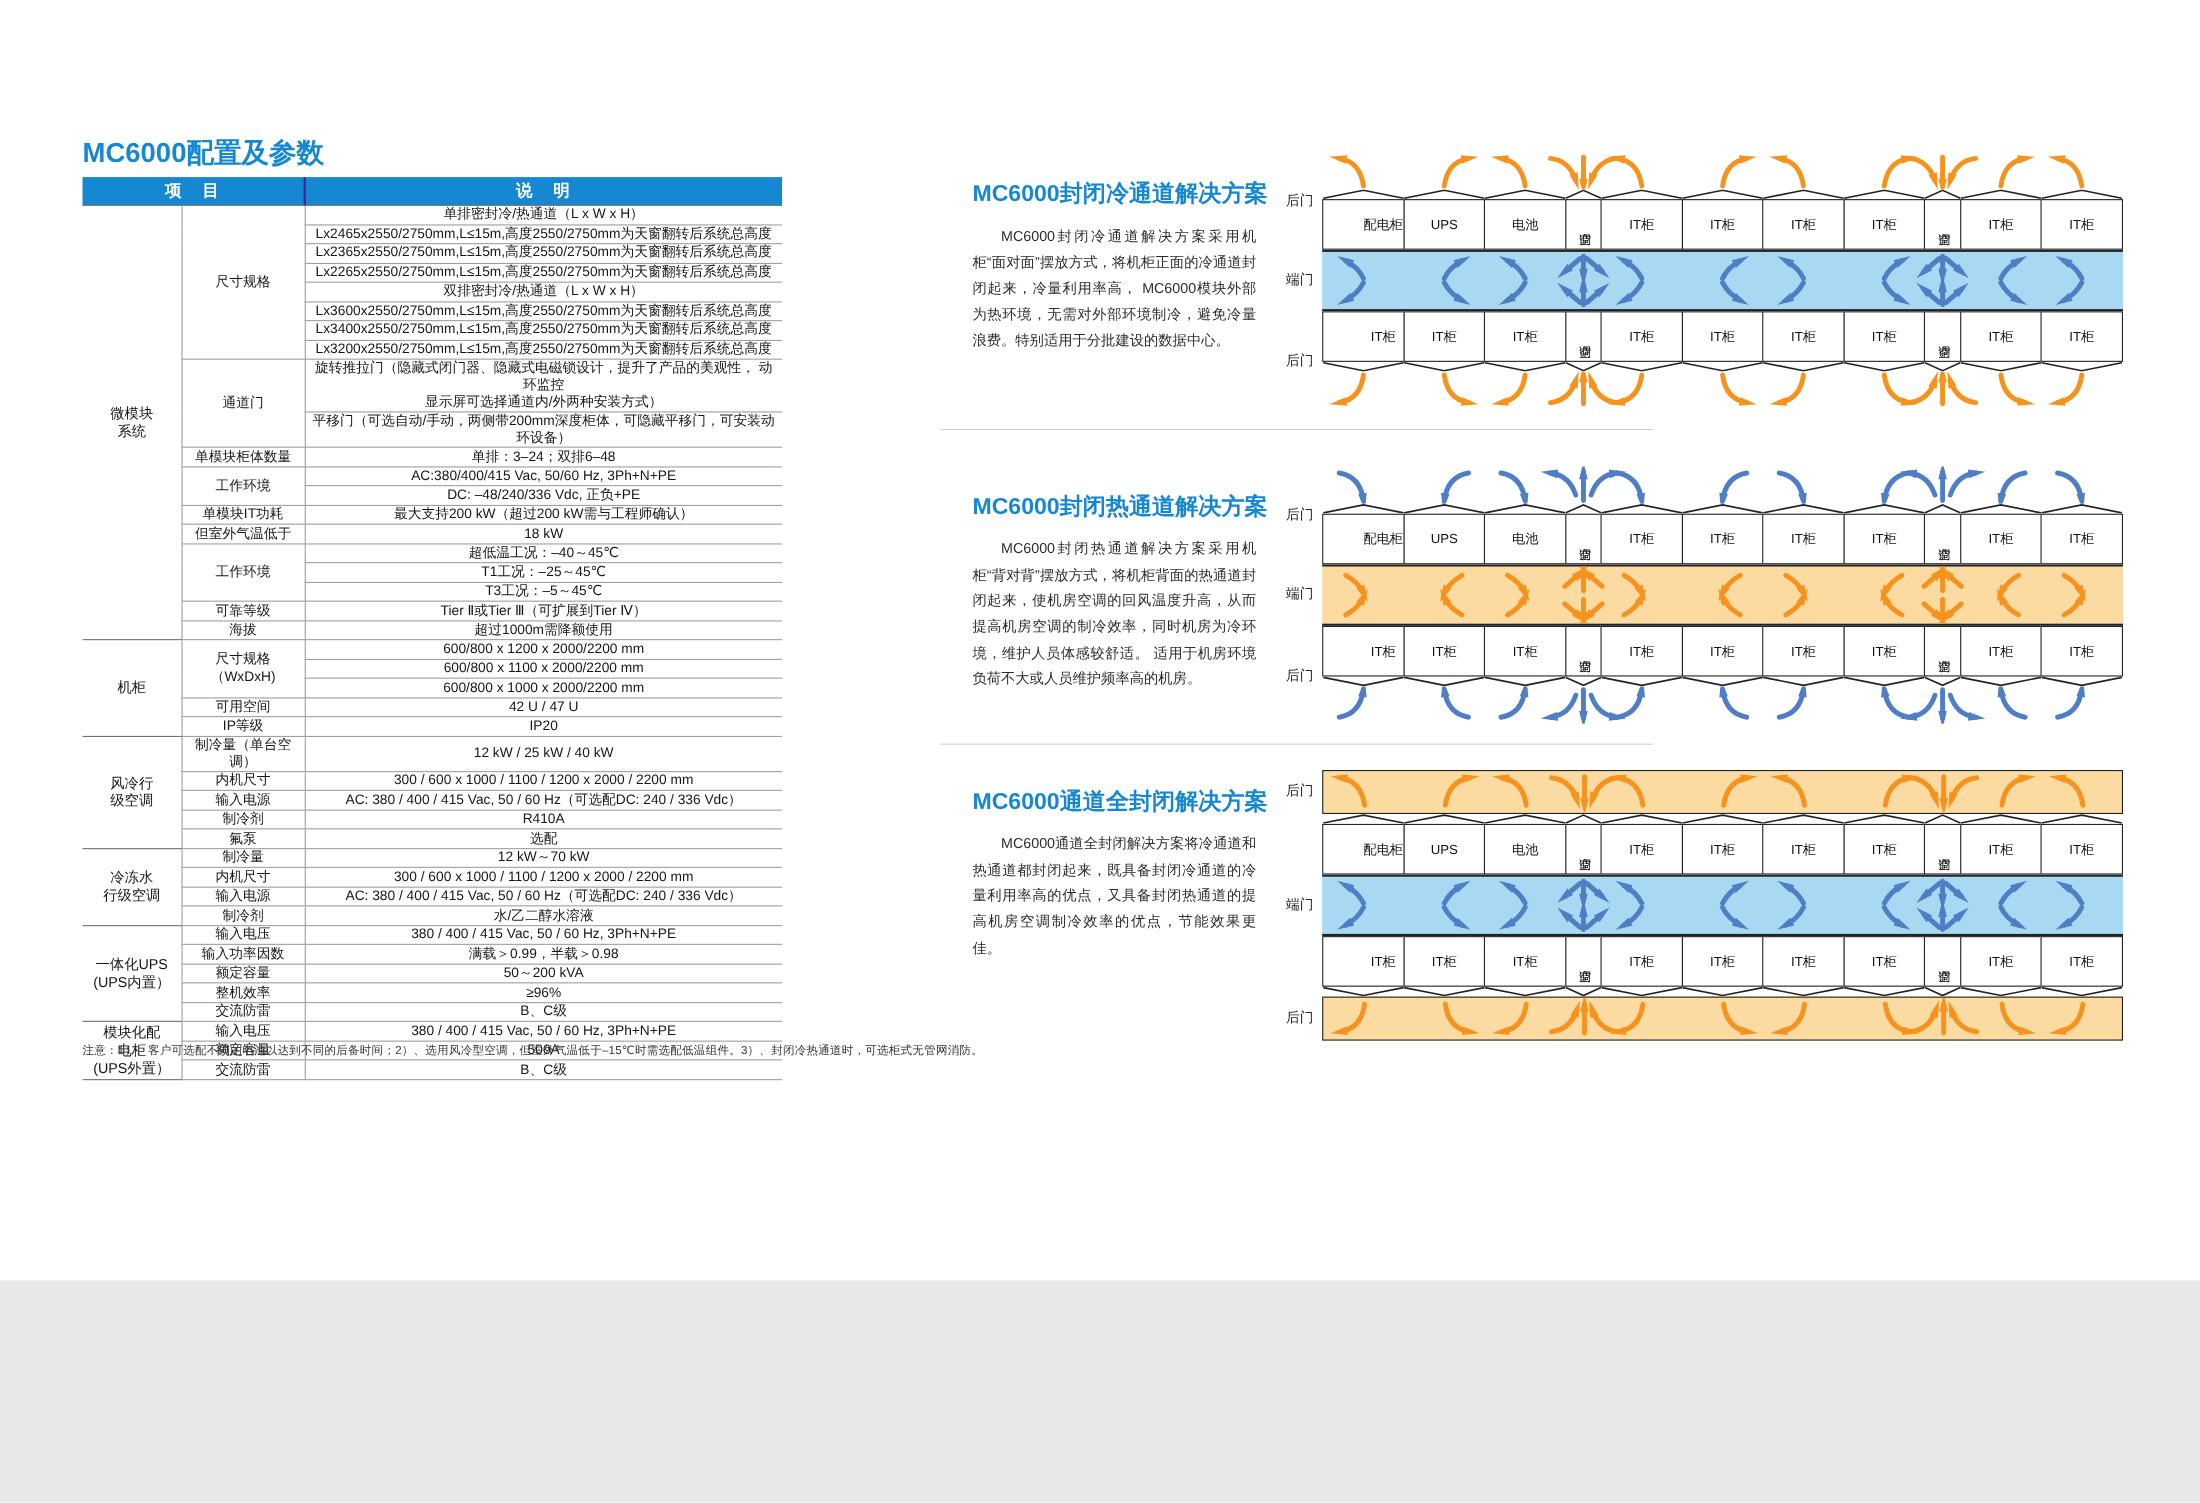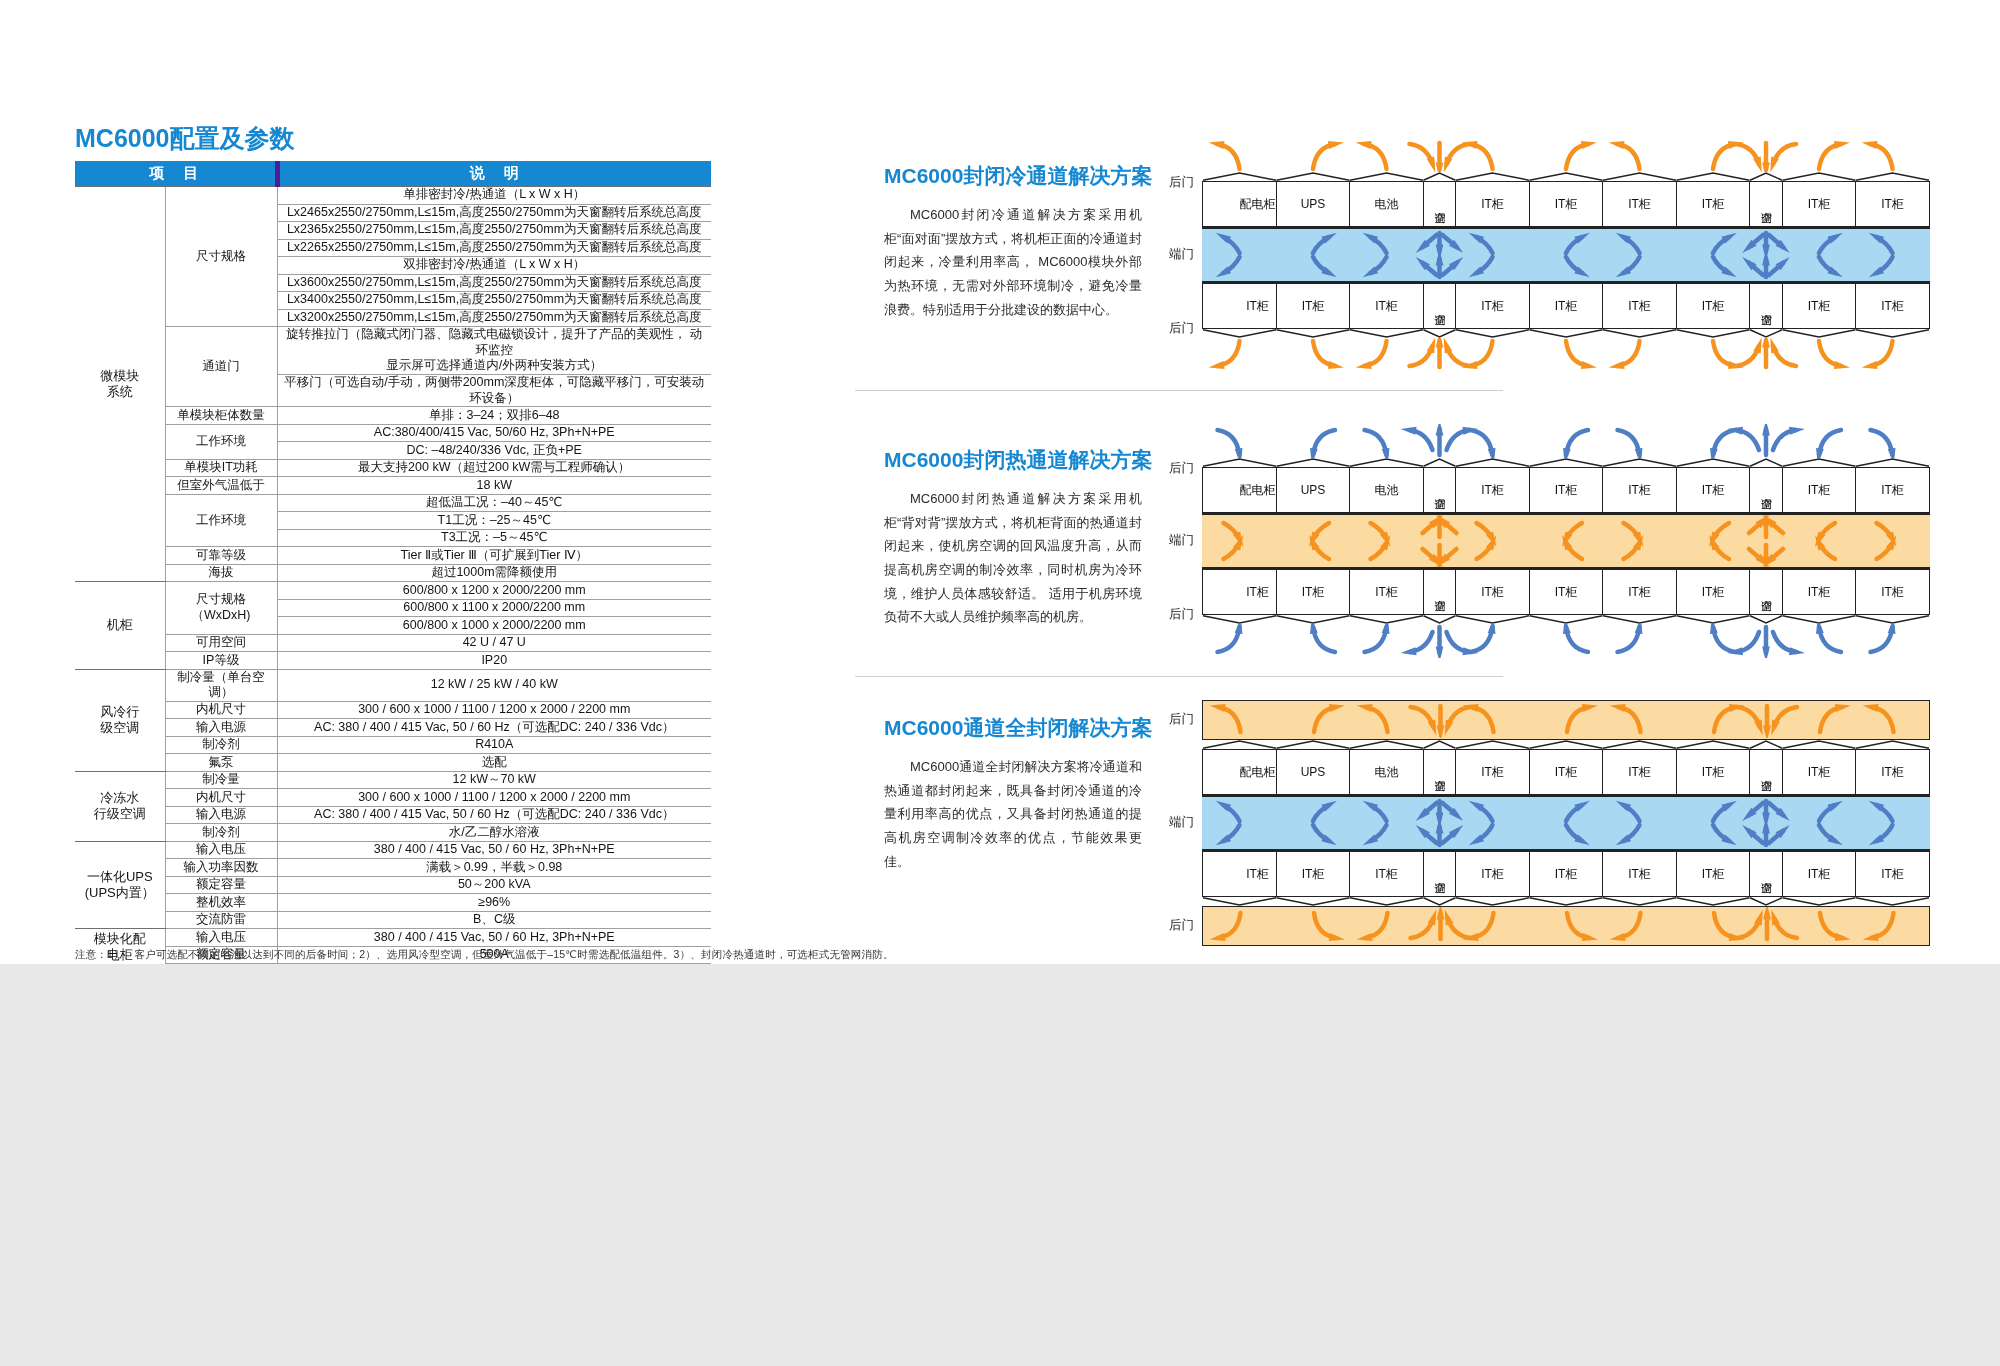--- a/index.html
+++ b/index.html
@@ -3,33 +3,33 @@
 <meta charset="utf-8">
 <style>
   :root{
     --accent:#1687d1;
     --line:#9aa0a4;
     --grp:#6f6f6f;
     --ink:#1c1c1c;
   }
   html,body{margin:0;padding:0;background:#e8e8e8;}
   .page{
-    position:relative;width:2000px;height:964px;background:#ffffff;
+    position:relative;width:2000px;height:1164px;background:#ffffff;
     font-family:"Liberation Sans","DejaVu Sans",sans-serif;color:var(--ink);
     overflow:hidden;
   }
   
   #page-title{position:absolute;left:75px;top:122px;font-size:25px;font-weight:bold;color:var(--accent);}
   #spec{position:absolute;left:75px;top:161px;width:636px;}
   #spec table{width:100%;border-collapse:collapse;table-layout:fixed;}
   #spec th{
     background:var(--accent);color:#fff;font-size:15px;font-weight:bold;
     height:25px;padding:0;letter-spacing:2px;
   }
-  #spec th.desc-h{border-left:5px solid #4c1d95;}
+  #spec th.desc-h{border-left:2px solid #4c1d95;}
   #spec td{
     font-size:12.5px;color:#151515;text-align:center;vertical-align:middle;
     padding:0 4px;height:17.5px;line-height:1.25;box-sizing:border-box;
   }
   #spec td.desc{border-bottom:1px solid var(--line);}
   #spec td.tall{height:35px;white-space:pre-line;}
   #spec td.lab{
     border-left:1px solid var(--line);border-right:1px solid var(--line);
     border-bottom:1px solid var(--line);white-space:pre-line;font-size:12.5px;
   }

